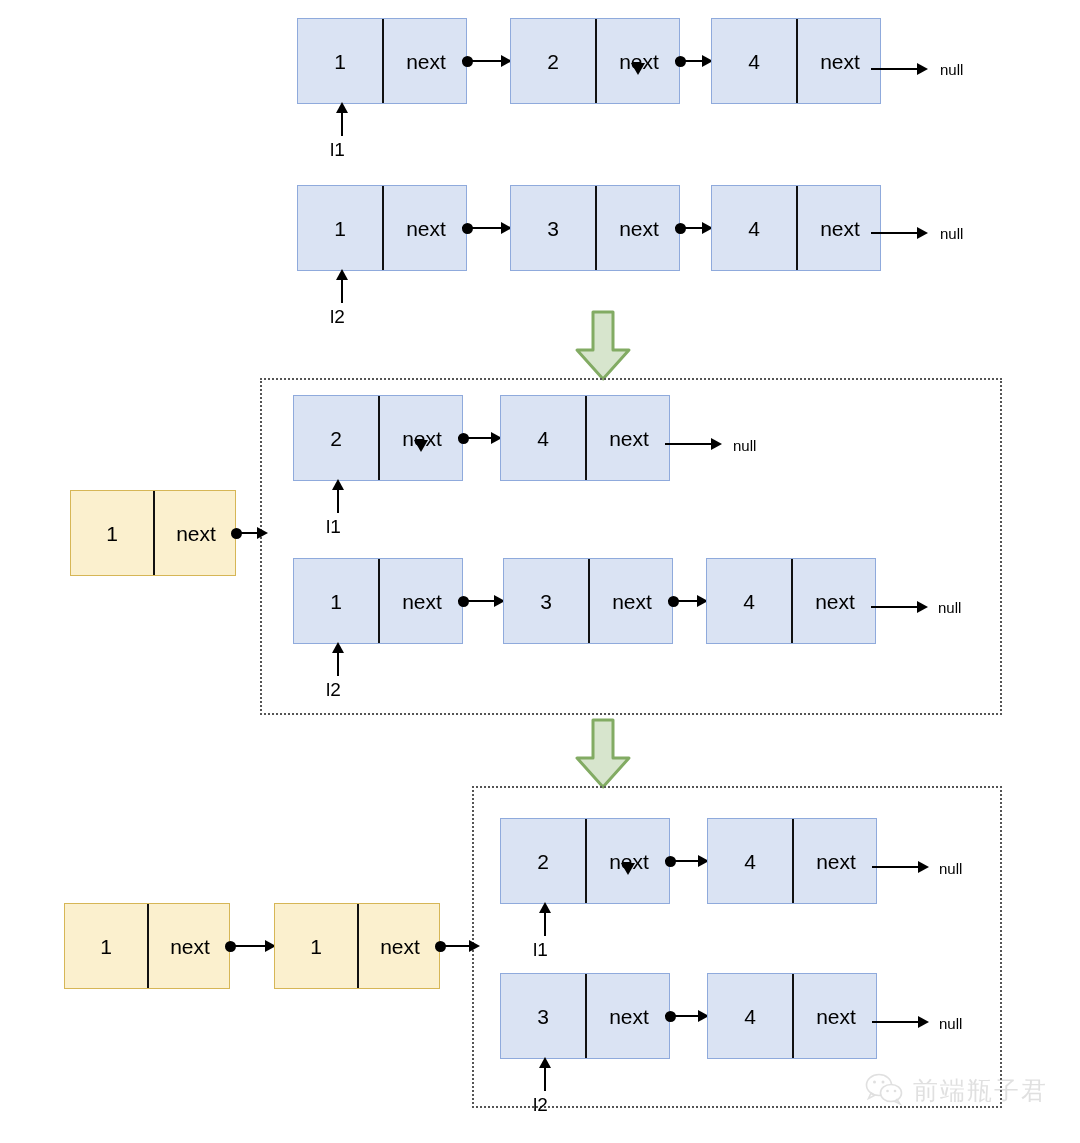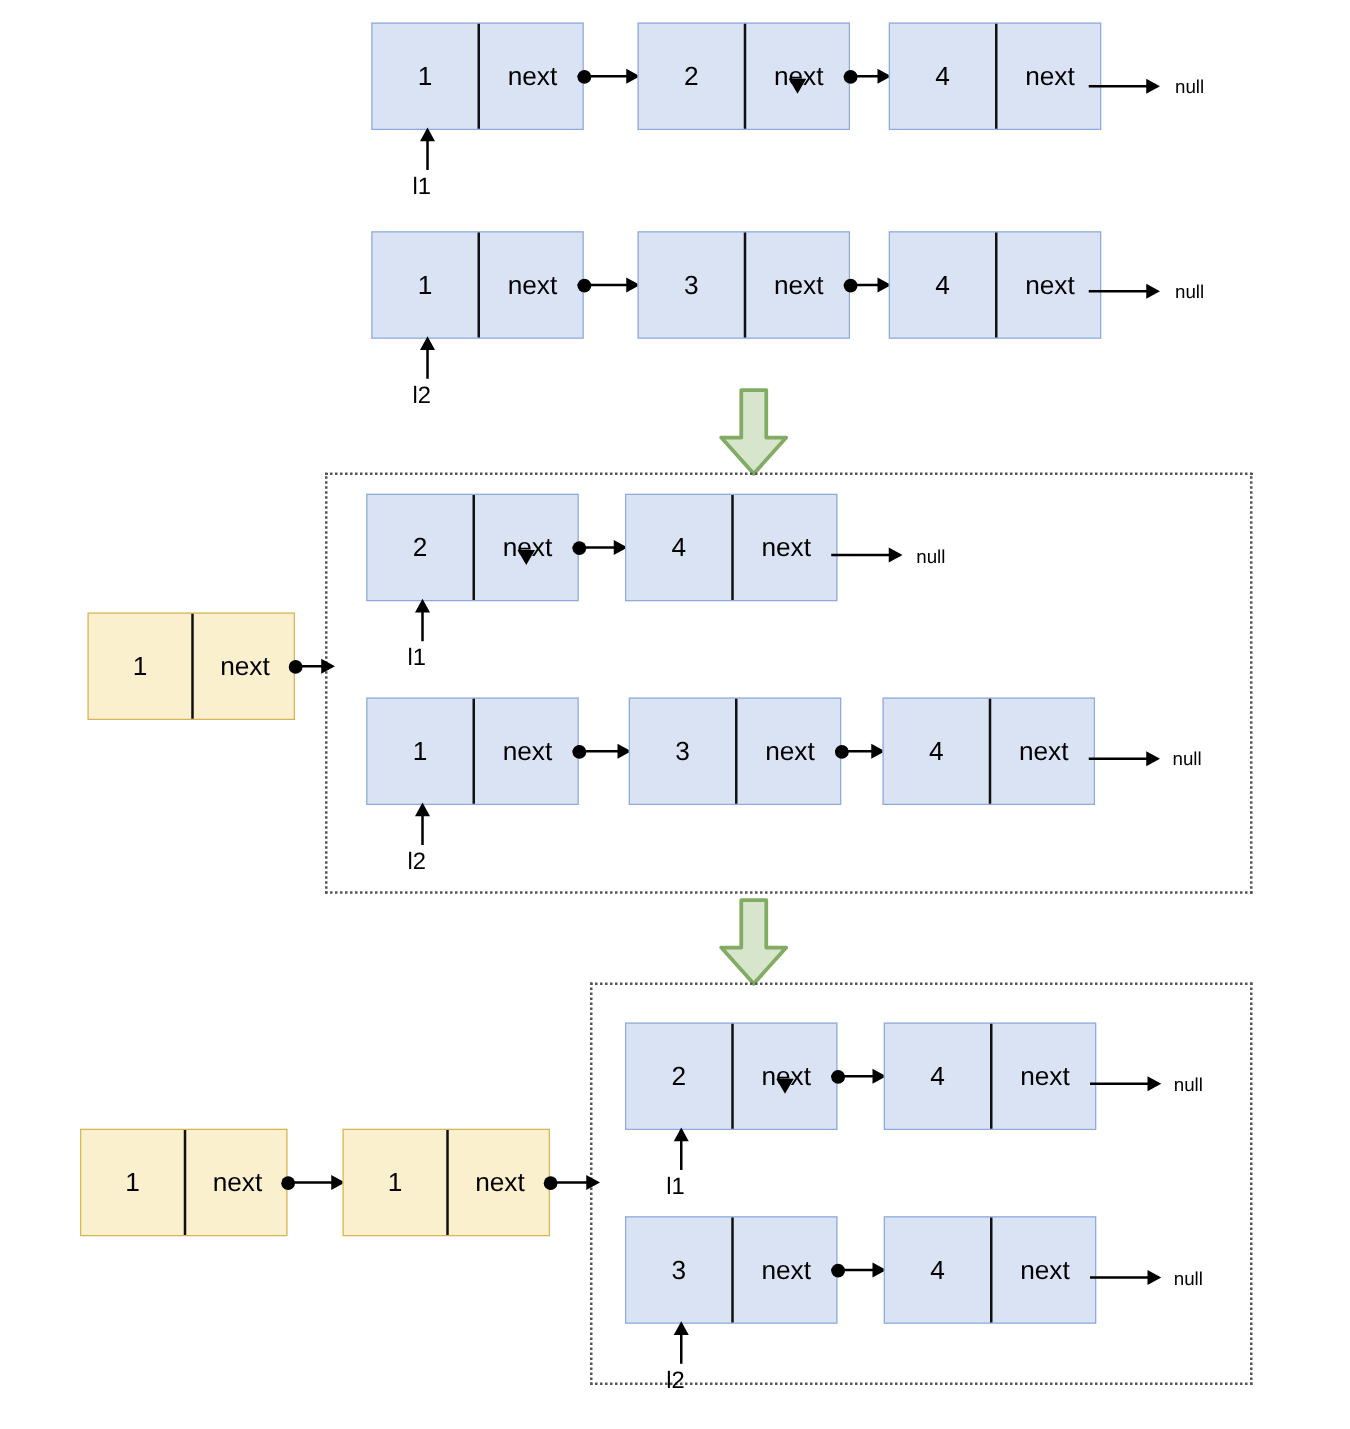--- a/index.html
+++ b/index.html
@@ -257,14 +257,27 @@
         <span>next</span>
       </div>
     </div>
     <div class="harrow" style="left:872px;top:1021px;width:55px;"></div>
     <div class="nulltxt" style="left:939px;top:1016px;">null</div>
 
     <div class="uparrow" style="left:544px;top:1067px;height:24px;"></div>
     <div class="plabel" style="left:533px;top:1095px;">l2</div>
   </div>
 
+  <div class="watermark" style="left:865px;top:1073px;">
+    <svg width="40" height="34" viewBox="0 0 40 34">
+      <ellipse cx="14" cy="12" rx="12.5" ry="10.5" fill="none" stroke="#9a9a9a" stroke-width="1.6"></ellipse>
+      <path d="M6 20 L3.5 25.5 L9.5 22.5 Z" fill="none" stroke="#9a9a9a" stroke-width="1.6"></path>
+      <circle cx="9.5" cy="9" r="1.5" fill="#9a9a9a"></circle>
+      <circle cx="18" cy="9" r="1.5" fill="#9a9a9a"></circle>
+      <ellipse cx="26" cy="20" rx="10.5" ry="8.5" fill="#ffffff" stroke="#9a9a9a" stroke-width="1.6"></ellipse>
+      <path d="M32 26.5 L35 31 L30 28.5 Z" fill="none" stroke="#9a9a9a" stroke-width="1.6"></path>
+      <circle cx="22.5" cy="18" r="1.3" fill="#9a9a9a"></circle>
+      <circle cx="30" cy="18" r="1.3" fill="#9a9a9a"></circle>
+    </svg>
+    <span class="wmtext">前端瓶子君</span>
+  </div>
 
 </div>
 
 </body></html>

